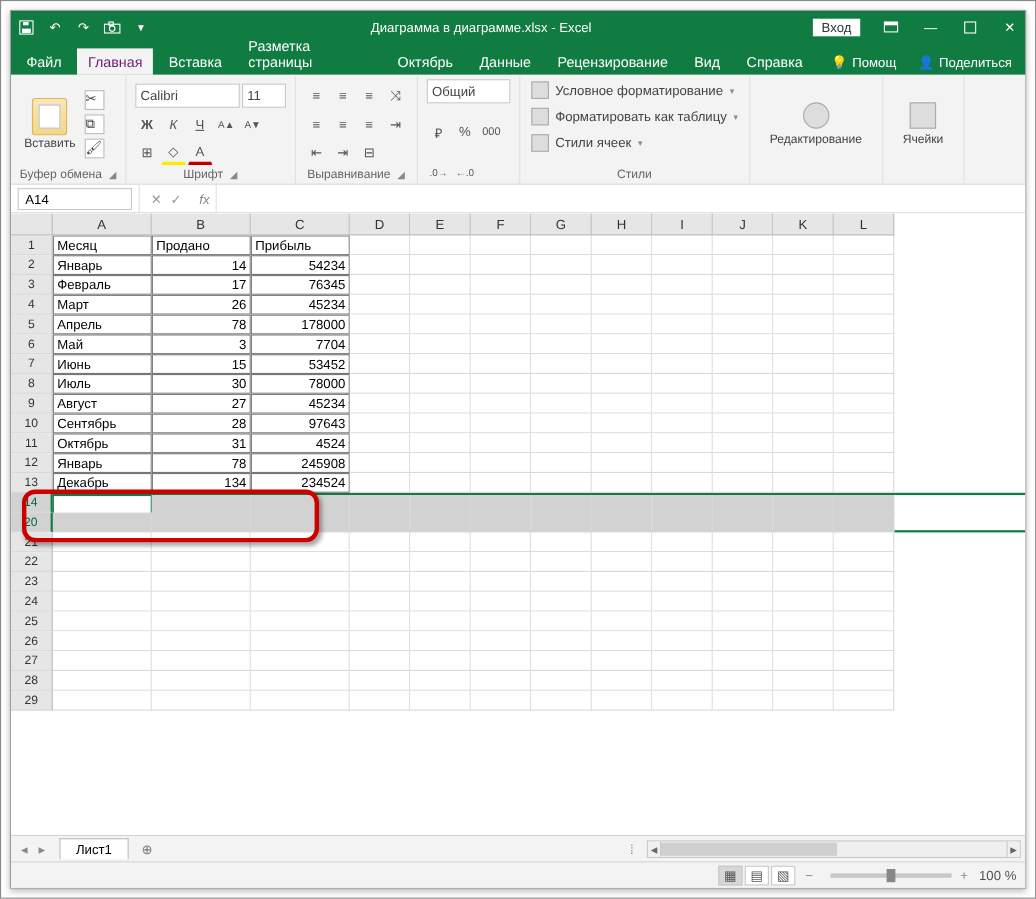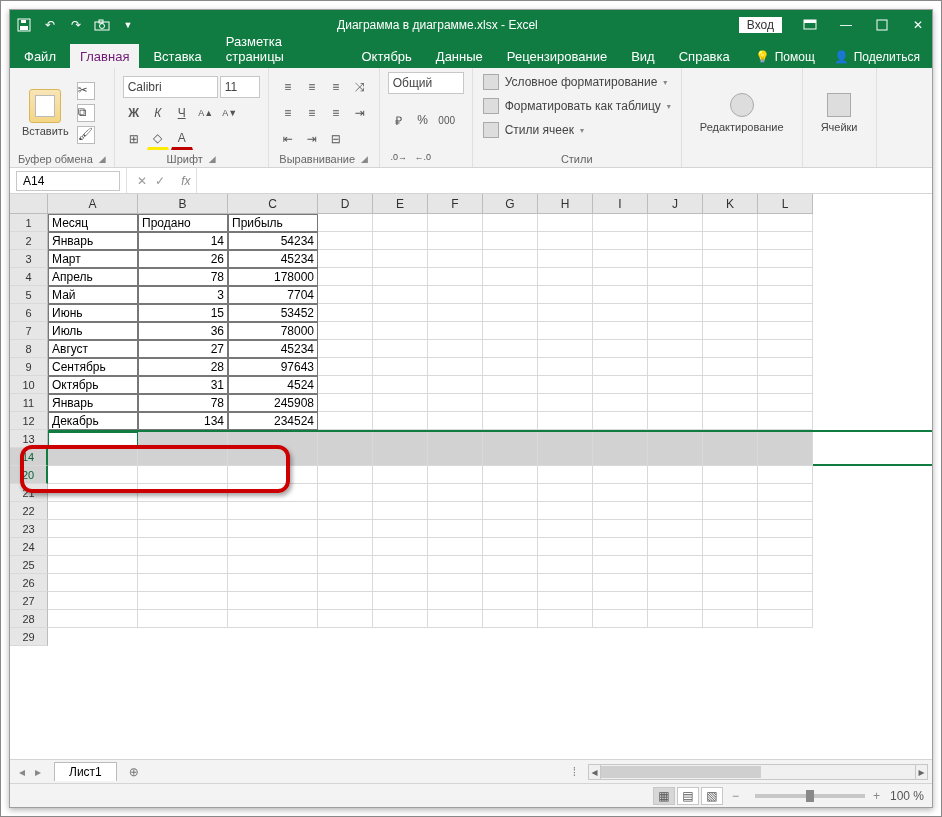--- a/index.html
+++ b/index.html
@@ -381,20 +381,34 @@
             <div class="cell narrow"></div>
             <div class="cell narrow"></div>
             <div class="cell narrow"></div>
             <div class="cell narrow"></div>
             <div class="cell narrow"></div>
             <div class="cell narrow"></div>
             <div class="cell narrow"></div>
             <div class="cell narrow"></div>
           </div>
           <div class="row ">
+            <div class="cell bordered">Февраль</div>
+            <div class="cell num bordered">17</div>
+            <div class="cell num bordered">76345</div>
+            <div class="cell narrow"></div>
+            <div class="cell narrow"></div>
+            <div class="cell narrow"></div>
+            <div class="cell narrow"></div>
+            <div class="cell narrow"></div>
+            <div class="cell narrow"></div>
+            <div class="cell narrow"></div>
+            <div class="cell narrow"></div>
+            <div class="cell narrow"></div>
+          </div>
+          <div class="row ">
             <div class="cell bordered">Март</div>
             <div class="cell num bordered">26</div>
             <div class="cell num bordered">45234</div>
             <div class="cell narrow"></div>
             <div class="cell narrow"></div>
             <div class="cell narrow"></div>
             <div class="cell narrow"></div>
             <div class="cell narrow"></div>
             <div class="cell narrow"></div>
             <div class="cell narrow"></div>
@@ -438,21 +452,21 @@
             <div class="cell narrow"></div>
             <div class="cell narrow"></div>
             <div class="cell narrow"></div>
             <div class="cell narrow"></div>
             <div class="cell narrow"></div>
             <div class="cell narrow"></div>
             <div class="cell narrow"></div>
           </div>
           <div class="row ">
             <div class="cell bordered">Июль</div>
-            <div class="cell num bordered">36</div>
+            <div class="cell num bordered">30</div>
             <div class="cell num bordered">78000</div>
             <div class="cell narrow"></div>
             <div class="cell narrow"></div>
             <div class="cell narrow"></div>
             <div class="cell narrow"></div>
             <div class="cell narrow"></div>
             <div class="cell narrow"></div>
             <div class="cell narrow"></div>
             <div class="cell narrow"></div>
             <div class="cell narrow"></div>

